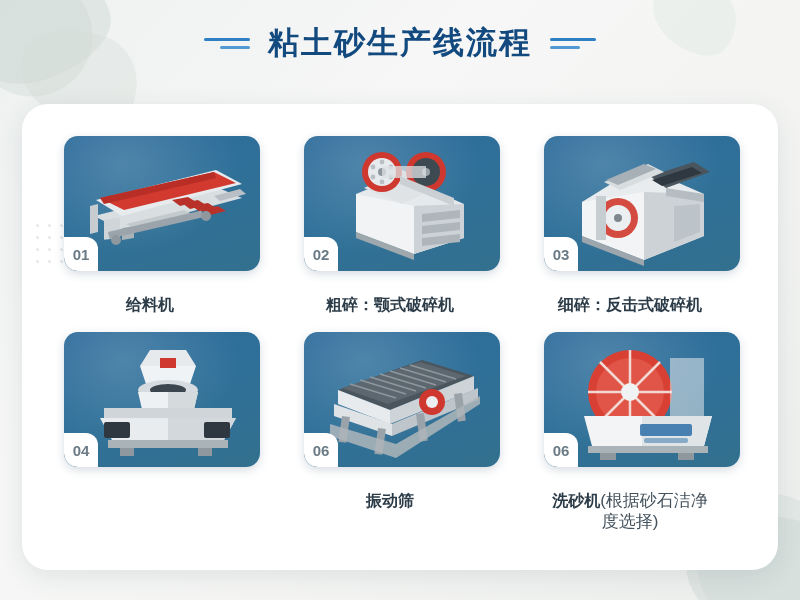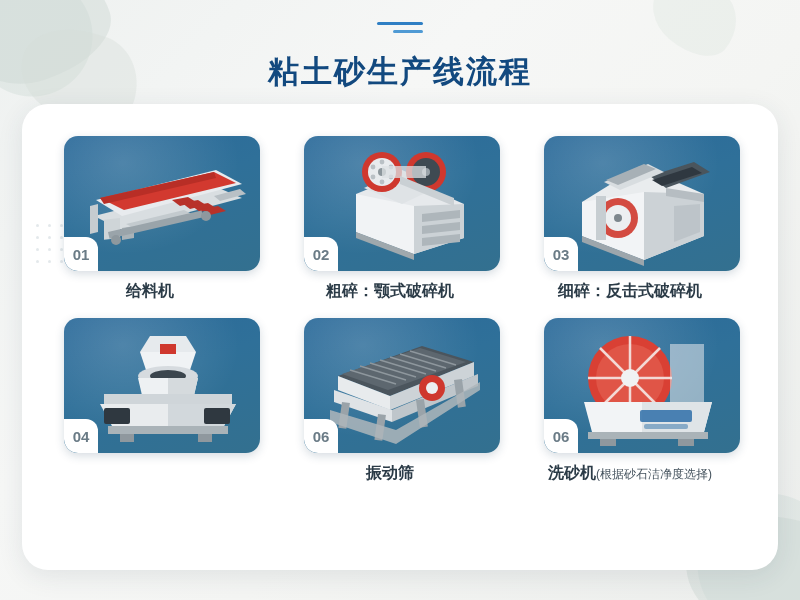--- a/index.html
+++ b/index.html
@@ -17,21 +17,21 @@
   }
   
   .leaf{position:absolute;border-radius:60% 40% 55% 45%/50% 60% 40% 50%;background:rgba(205,216,210,.45);}
   .leaf.a{width:150px;height:110px;left:-40px;top:-30px;transform:rotate(-18deg);}
   .leaf.b{width:120px;height:90px;left:20px;top:30px;transform:rotate(22deg);background:rgba(212,222,216,.38);}
   .leaf.c{width:170px;height:120px;right:-55px;bottom:-35px;transform:rotate(15deg);}
   .leaf.d{width:110px;height:80px;right:30px;bottom:40px;transform:rotate(-24deg);background:rgba(212,222,216,.35);}
   .leaf.e{width:90px;height:70px;right:60px;top:-20px;transform:rotate(40deg);background:rgba(214,224,218,.3);}
 
   
-  .header{position:absolute;top:22px;left:0;width:800px;display:flex;align-items:center;justify-content:center;gap:18px;flex-direction:column;}
+  .header{position:absolute;top:22px;left:0;width:800px;display:flex;align-items:center;justify-content:center;gap:18px;}
   .title{
     font-size:31px;font-weight:bold;color:#12497f;letter-spacing:2px;
     white-space:nowrap;
   }
   .deco{display:flex;flex-direction:column;gap:5px;}
   .deco span{display:block;height:3px;border-radius:2px;background:#2f7fc4;}
   .deco span:nth-child(1){width:46px;}
   .deco span:nth-child(2){width:30px;margin-left:16px;background:#4f9ad4;}
   .deco.right span:nth-child(1){margin-left:auto;}
   .deco.right span:nth-child(2){margin-left:auto;margin-right:16px;}
@@ -57,24 +57,24 @@
     box-shadow:0 3px 10px rgba(30,60,90,.18);
   }
   .thumb .sheen{position:absolute;inset:0;background:radial-gradient(ellipse at 30% 20%, rgba(255,255,255,.16) 0%, rgba(255,255,255,0) 60%);}
   .badge{
     position:absolute;left:0;bottom:0;width:34px;height:34px;
     background:#ffffff;border-radius:0 12px 0 14px;
     display:flex;align-items:center;justify-content:center;
     font-size:15px;font-weight:bold;color:#6a7b86;
   }
   .caption{
-    margin-top:10px;text-align:center;font-size:16px;font-weight:bold;color:#2b3b47;
+    margin-top:24px;text-align:center;font-size:16px;font-weight:bold;color:#2b3b47;
     line-height:1.2;
   }
-  .caption .sub{font-size:12px;font-weight:normal;color:#44525d;}
+  .caption .sub{font-size:17px;font-weight:normal;color:#44525d;}
 
   
   .mach{position:absolute;inset:0;}
 </style>
 </head>
 <body>
 
 <div class="page">
 
   <div class="leaf a"></div>

